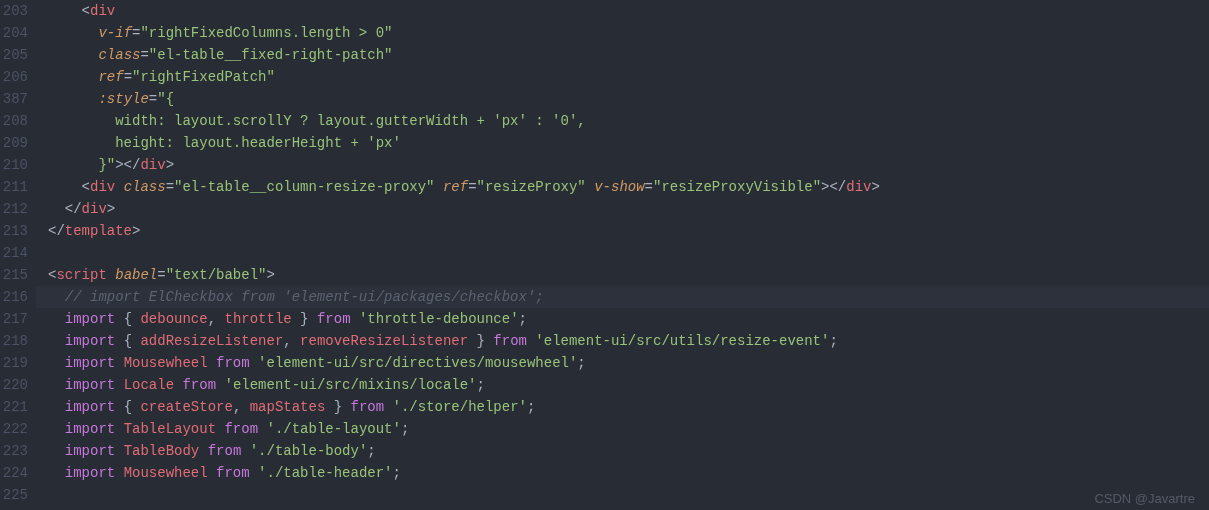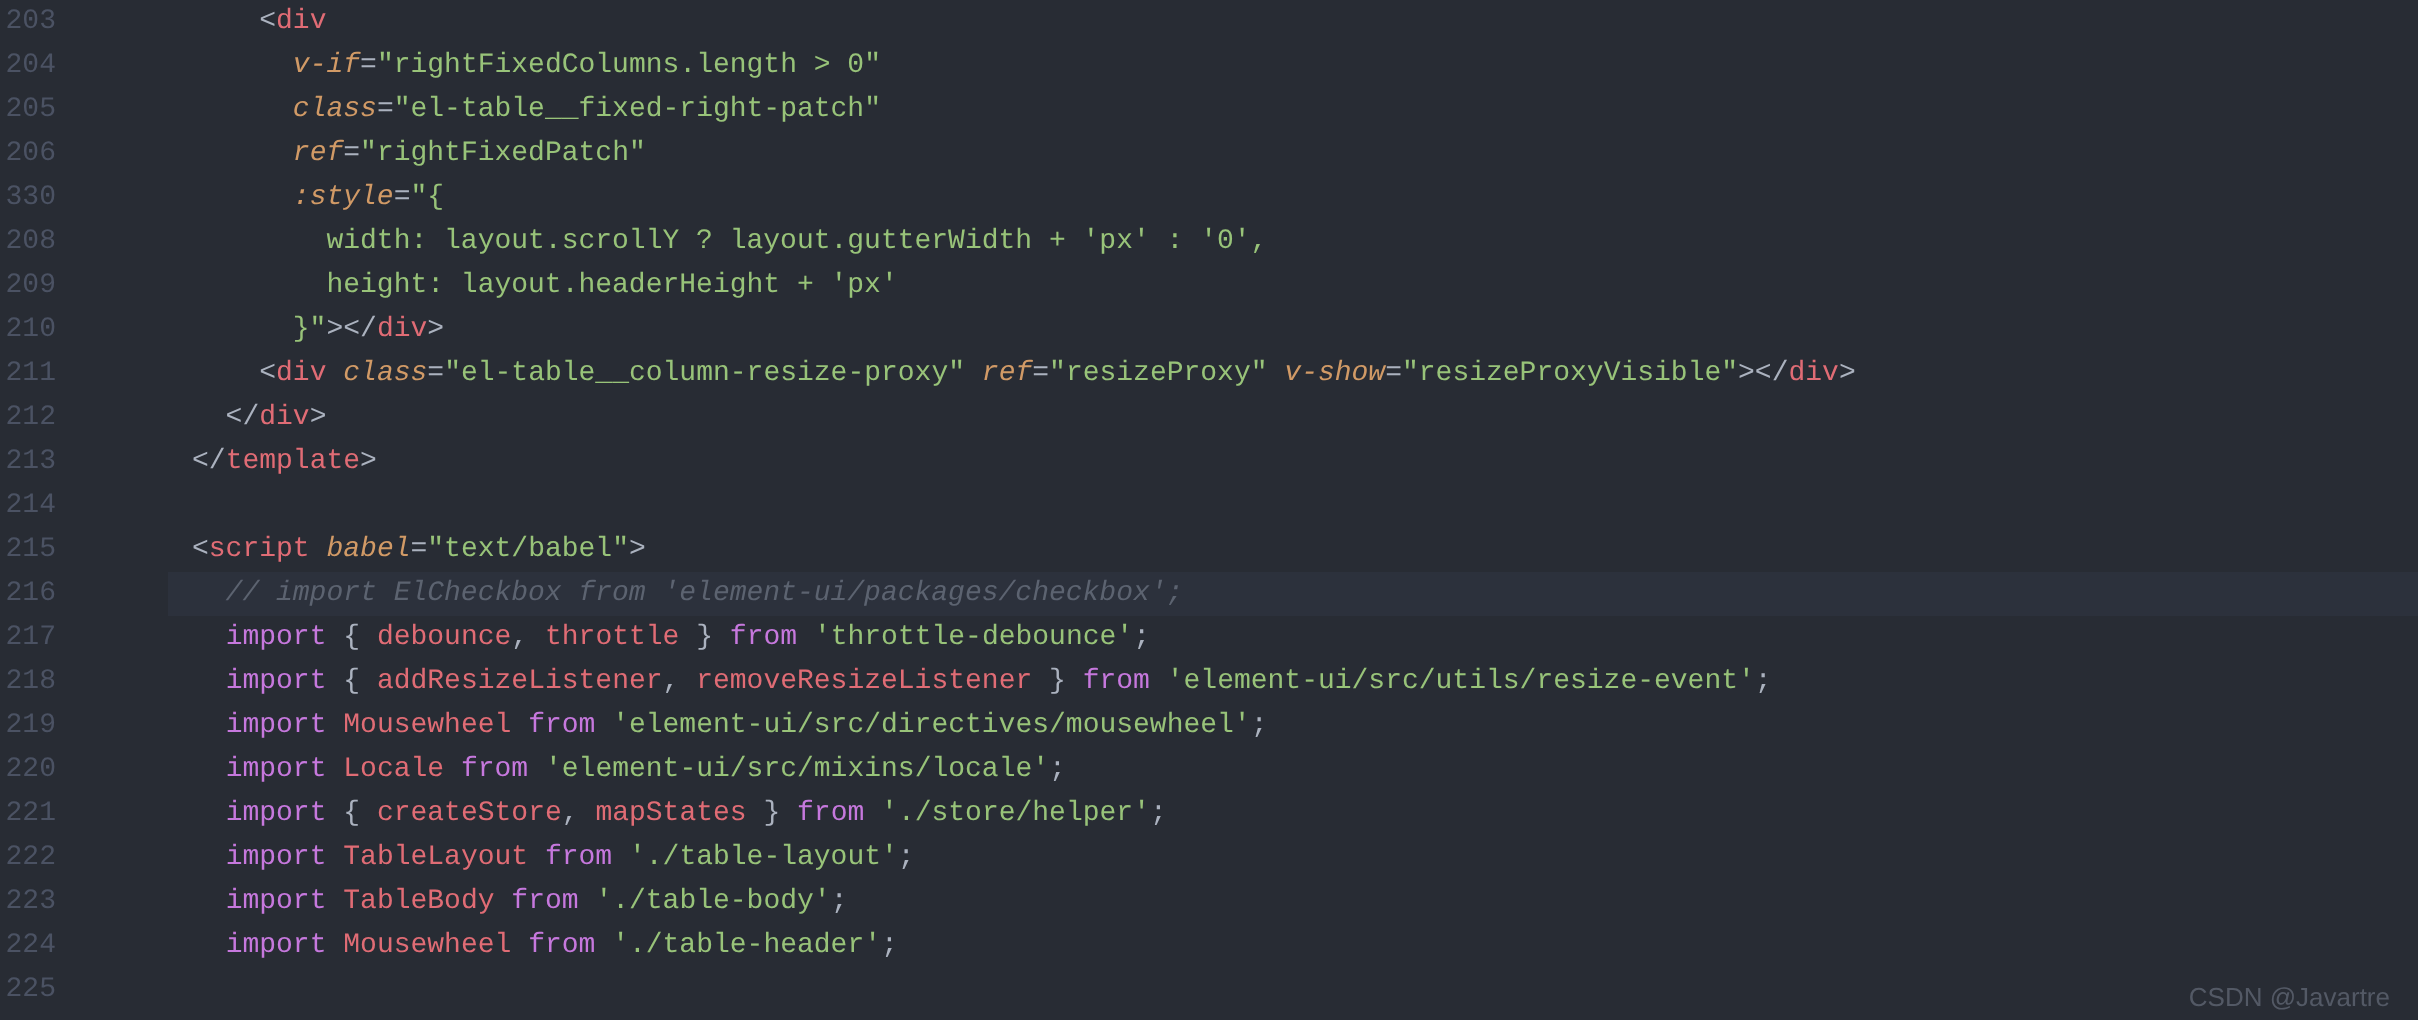--- a/index.html
+++ b/index.html
@@ -10,21 +10,20 @@
       line-height: 22px;
       color: #abb2bf;
       overflow: hidden;
       position: relative;
       width: 1209px;
       height: 510px;
     }
     .editor {
       display: flex;
       height: 100%;
-      gap: 48px;
     }
     .gutter {
       width: 36px;
       background: #282c34;
       color: #4b5263;
       text-align: right;
       padding-right: 8px;
       user-select: none;
       flex-shrink: 0;
     }
@@ -66,21 +65,21 @@
   </style>
 </head>
 <body>
 
 <div class="editor">
   <div class="gutter">
       <div class="ln">203</div>
       <div class="ln">204</div>
       <div class="ln">205</div>
       <div class="ln">206</div>
-      <div class="ln">330</div>
+      <div class="ln">387</div>
       <div class="ln">208</div>
       <div class="ln">209</div>
       <div class="ln">210</div>
       <div class="ln">211</div>
       <div class="ln">212</div>
       <div class="ln">213</div>
       <div class="ln">214</div>
       <div class="ln">215</div>
       <div class="ln">216</div>
       <div class="ln">217</div>

